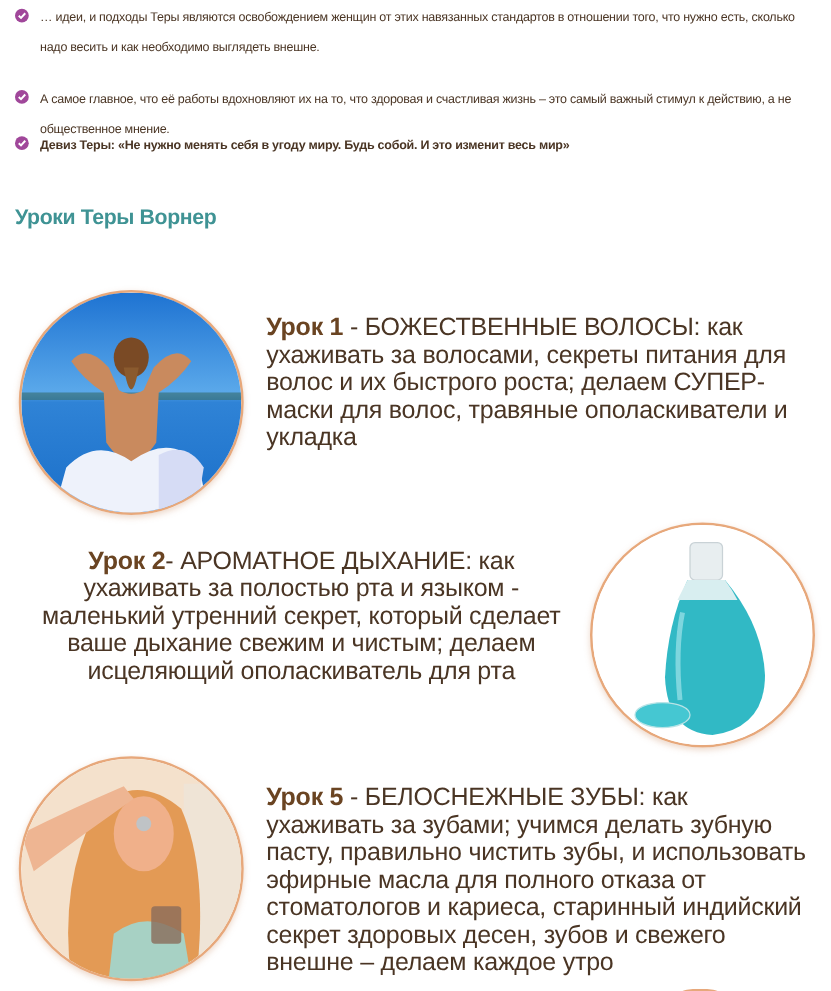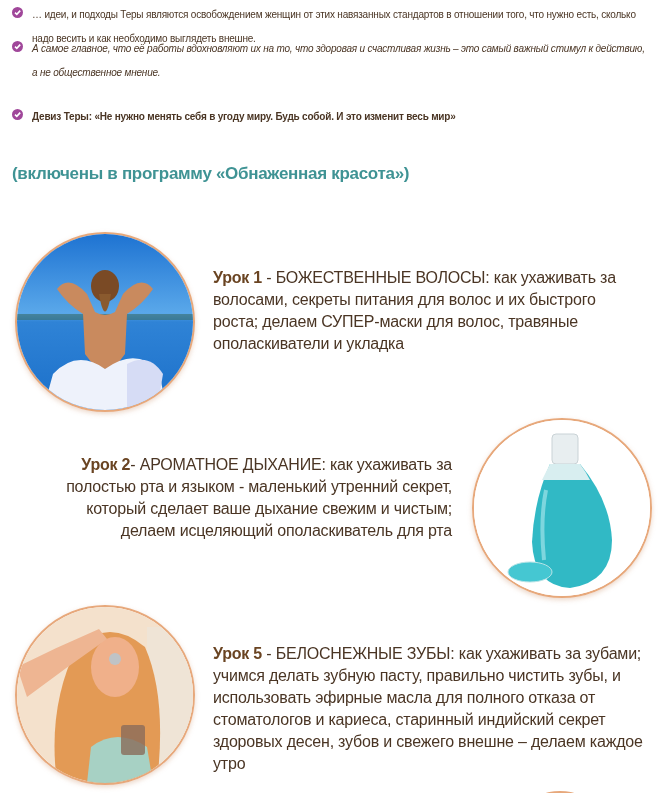--- a/index.html
+++ b/index.html
@@ -9,56 +9,56 @@
   .bullet { position: absolute; left: 12px; width: 640px; }
   .bullet .check { position: absolute; left: 0; top: 4px; width: 11px; height: 11px; border-radius: 50%; background: #a0479a; }
   .bullet .check svg { position: absolute; left: 1px; top: 1px; }
   .bullet .text { position: absolute; left: 20px; top: 0; width: 620px; font-family: "Liberation Sans", sans-serif; font-size: 10px; line-height: 24px; color: #4a3524; letter-spacing: -0.2px; }
 
   .section-title { position: absolute; left: 12px; top: 162px; width: 500px; font-family: "Liberation Sans", sans-serif; font-weight: bold; font-size: 17px; line-height: 23px; color: #3f9394; letter-spacing: -0.3px; }
 
   .circle { position: absolute; width: 176px; height: 176px; border-radius: 50%; border: 2px solid #e7a87b; overflow: hidden; box-shadow: 0 2px 5px rgba(200,140,100,0.35); }
   .circle svg { display: block; }
 
-  .lesson { position: absolute; font-family: "Liberation Sans", sans-serif; font-size: 16px; line-height: 22px; color: #4a3524; letter-spacing: -0.2px; margin-top: 16px; }
+  .lesson { position: absolute; font-family: "Liberation Sans", sans-serif; font-size: 20px; line-height: 22px; color: #4a3524; letter-spacing: -0.2px; }
   .lesson b { font-weight: bold; color: #6a4422; }
   .lesson-right { text-align: right; }
 </style>
 </head>
 <body>
 
 <div class="bullets">
   <div class="bullet" style="top:3px; height:48px;">
     <span class="check">
       <svg width="9" height="9" viewBox="0 0 9 9">
           <path d="M2 4.6 L3.8 6.3 L7.2 2.6" stroke="#fff" stroke-width="1.6" fill="none"></path>
         </svg>
     </span>
     <div class="text">… идеи, и подходы Теры являются освобождением женщин от  этих  навязанных стандартов в отношении того, что нужно есть, сколько надо весить и как необходимо выглядеть внешне.</div>
   </div>
-  <div class="bullet" style="top:37px; height:48px;font-style:italic;">
+  <div class="bullet" style="top:68px; height:48px;">
     <span class="check">
       <svg width="9" height="9" viewBox="0 0 9 9">
           <path d="M2 4.6 L3.8 6.3 L7.2 2.6" stroke="#fff" stroke-width="1.6" fill="none"></path>
         </svg>
     </span>
     <div class="text">А самое главное, что её работы вдохновляют их на то, что здоровая и счастливая жизнь – это самый важный стимул к действию, а не общественное мнение.</div>
   </div>
   <div class="bullet" style="top:105px; height:24px;font-weight:bold;">
     <span class="check">
       <svg width="9" height="9" viewBox="0 0 9 9">
           <path d="M2 4.6 L3.8 6.3 L7.2 2.6" stroke="#fff" stroke-width="1.6" fill="none"></path>
         </svg>
     </span>
     <div class="text">Девиз Теры: «Не нужно менять себя в угоду миру. Будь собой. И это изменит весь мир»</div>
   </div>
 </div>
 
 <div class="section-title">
-  <div>(включены в программу «Обнаженная красота»)</div>
+  <div>Уроки Теры Ворнер</div>
 </div>
 
 <div class="circle" style="left:15px; top:232px;">
   <svg width="176" height="176" viewBox="0 0 176 176">
     <defs>
       <linearGradient id="sky" x1="0" y1="0" x2="0" y2="1">
         <stop offset="0" stop-color="#1e73d2"></stop>
         <stop offset="0.45" stop-color="#5aa8ea"></stop>
         <stop offset="0.5" stop-color="#2f83d6"></stop>
         <stop offset="1" stop-color="#1b6fc9"></stop>
@@ -71,21 +71,21 @@
     <path d="M82 60 Q88 95 94 60Z" fill="#8a5a2e"></path>
     <path d="M36 140 Q60 115 88 135 Q120 112 142 138 L150 176 L26 176Z" fill="#eef2fb"></path>
     <path d="M110 130 Q132 118 146 140 L140 176 L110 176Z" fill="#d6dcf5"></path>
   </svg>
 </div>
 
 <div class="lesson" style="left:213px; top:251px; width:430px;">
   <b>Урок 1</b><span> - </span><span>БОЖЕСТВЕННЫЕ ВОЛОСЫ: как ухаживать за волосами, секреты питания для волос и их быстрого роста; делаем СУПЕР-маски для волос, травяные ополаскиватели и укладка</span>
 </div>
 
-<div class="lesson lesson-right" style="left:30px; top:438px; width:422px;">
+<div class="lesson lesson-right" style="left:30px; top:438px; width:422px;text-align:center;">
   <b>Урок 2</b><span>- </span><span>АРОМАТНОЕ ДЫХАНИЕ: как ухаживать за полостью рта и языком - маленький утренний секрет, который сделает ваше дыхание свежим и чистым; делаем исцеляющий ополаскиватель для рта</span>
 </div>
 
 <div class="circle" style="left:472px; top:418px;">
   <svg width="176" height="176" viewBox="0 0 176 176">
     <rect width="176" height="176" fill="#ffffff"></rect>
     <rect x="78" y="14" width="26" height="30" rx="4" fill="#e8eef0" stroke="#c9d2d6"></rect>
     <path d="M76 44 L106 44 Q136 80 138 120 Q138 162 96 168 Q60 166 58 122 Q60 80 76 44Z" fill="#31b9c5"></path>
     <path d="M76 44 L106 44 Q112 52 116 60 L68 60 Q72 52 76 44Z" fill="#d8eef0"></path>
     <path d="M72 70 Q66 100 70 140" stroke="#9fe2e8" stroke-width="4" fill="none" opacity="0.7"></path>

